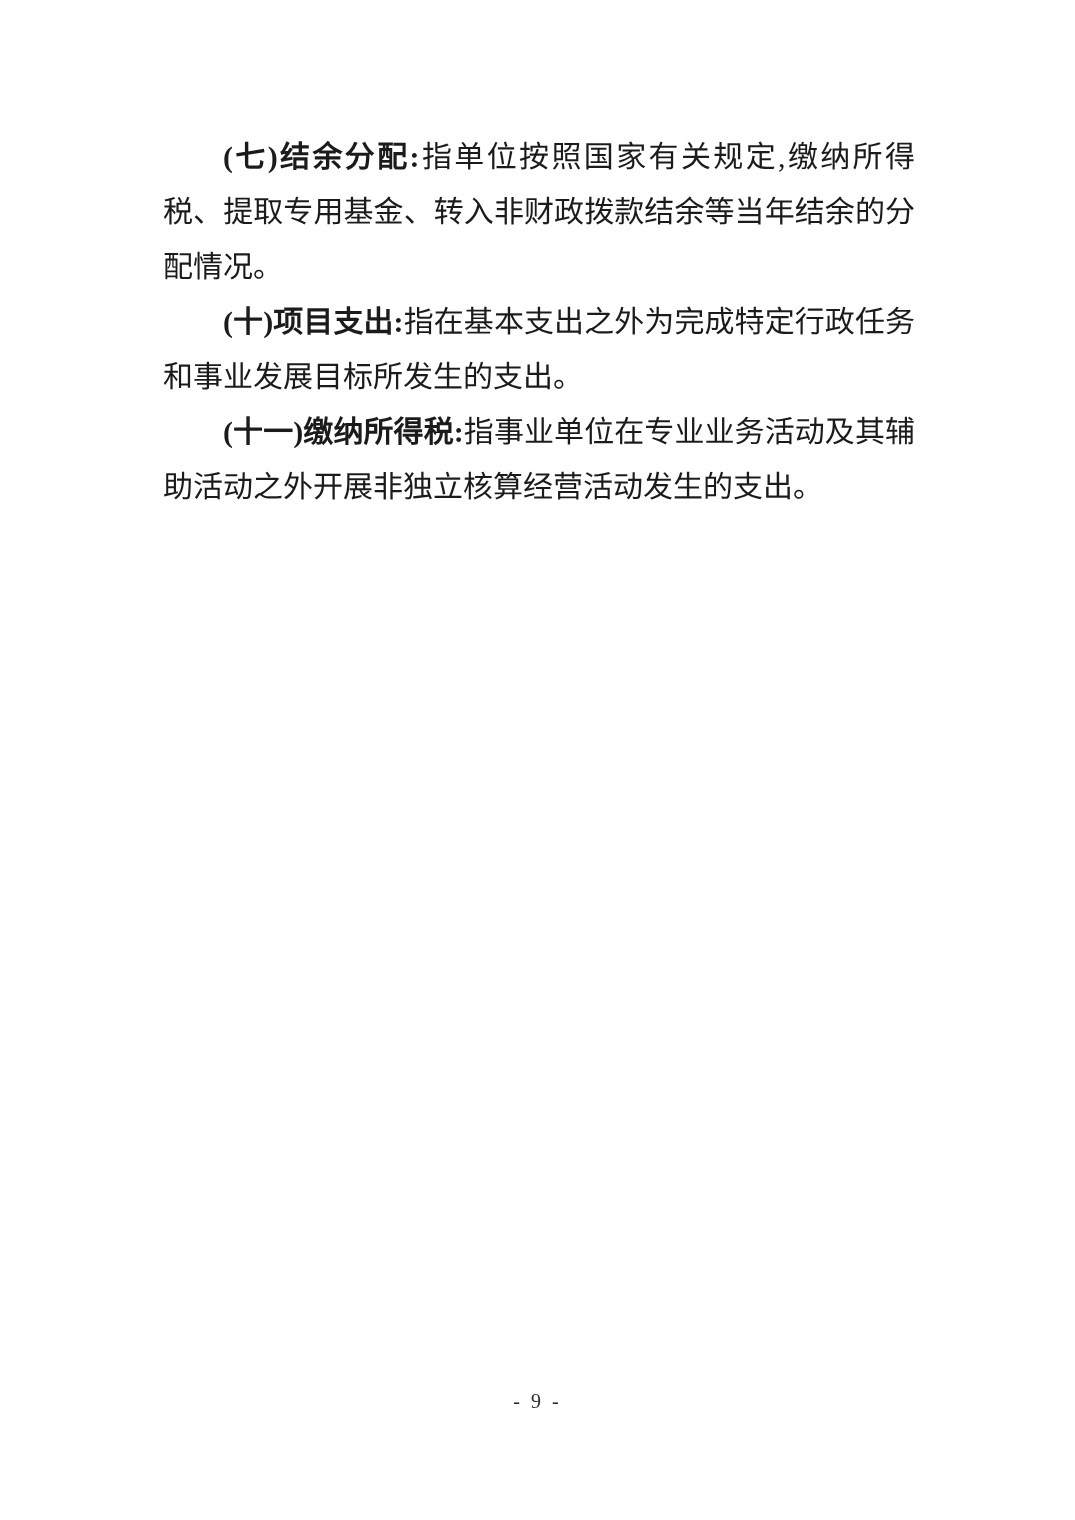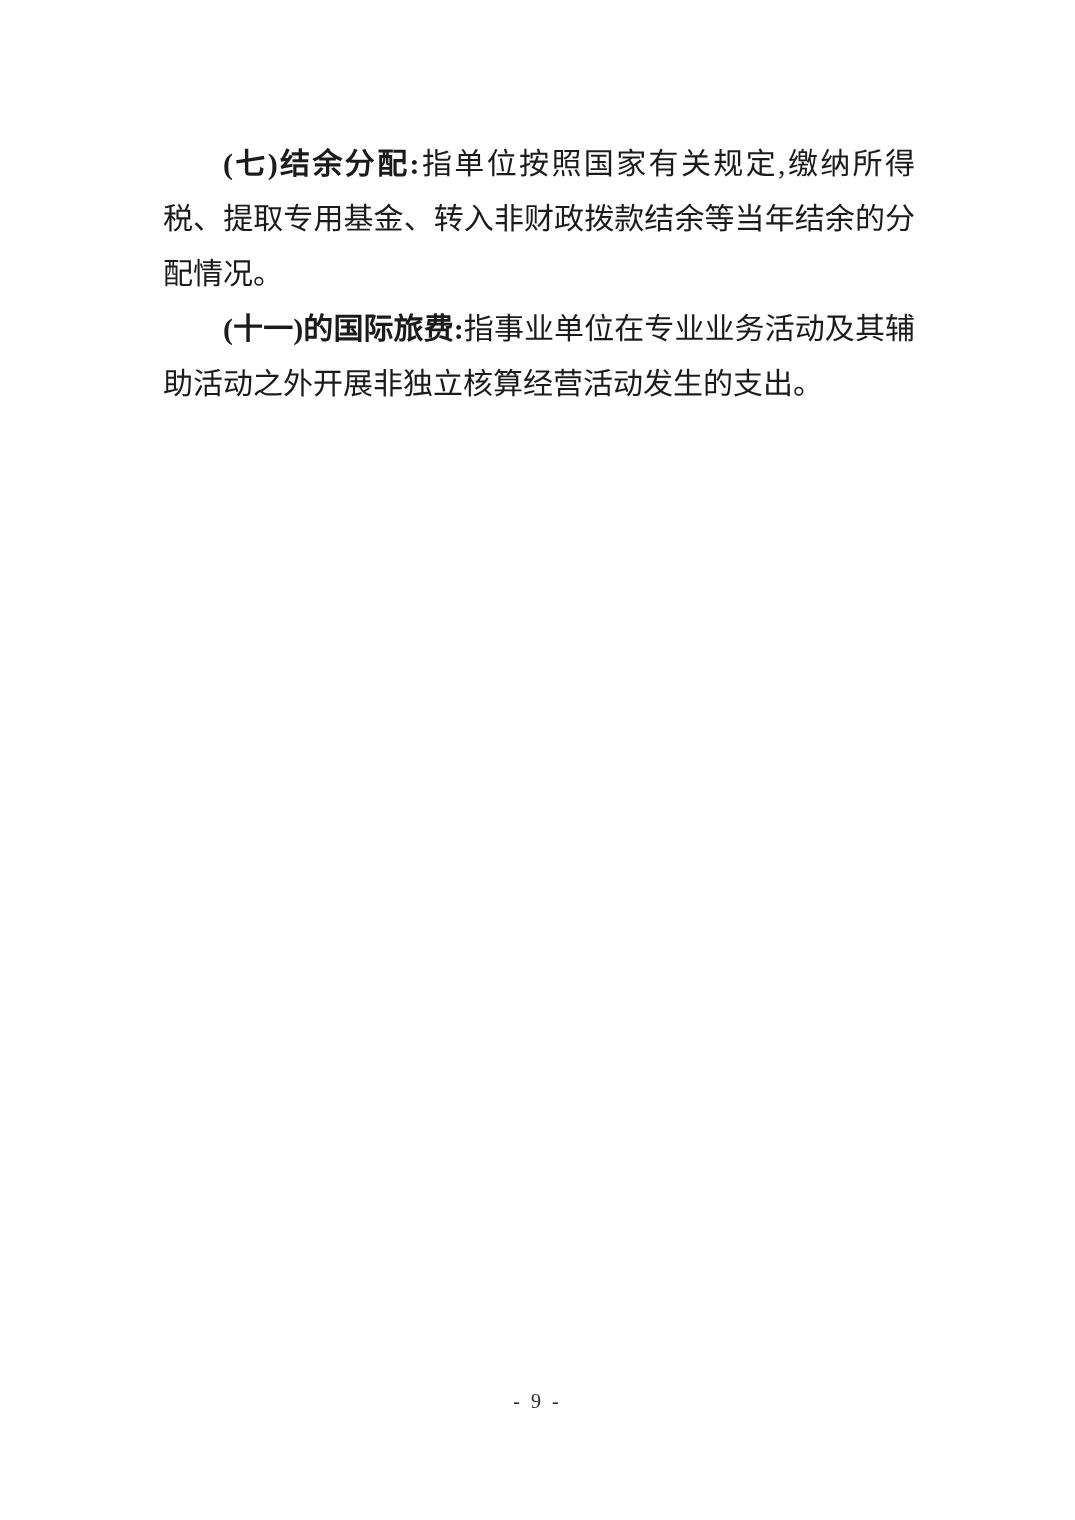--- a/index.html
+++ b/index.html
@@ -14,21 +14,21 @@
   }
   .page {
     position: relative;
     width: 1075px;
     height: 1520px;
     background: #ffffff;
   }
   .content {
     position: absolute;
     left: 163px;
-    top: 136px;
+    top: 129px;
     width: 752px;
     font-family: "Liberation Serif", "DejaVu Serif", serif;
     font-size: 30px;
     line-height: 55px;
     color: #1b1b1b;
     text-align: justify;
     text-justify: inter-ideograph;
   }
   .para {
     margin: 0;
@@ -49,18 +49,19 @@
     color: #2b2b2b;
     letter-spacing: 3px;
   }
 </style>
 </head>
 <body>
 
 <div class="page">
   <div class="content">
     <p class="para"><span class="head">(七)结余分配:</span><span class="body-text">指单位按照国家有关规定,缴纳所得税、提取专用基金、转入非财政拨款结余等当年结余的分配情况。</span></p>
-    <p class="para"><span class="head">(十一)的国际旅费:</span><span class="body-text">指事业单位在专业业务活动及其辅助活动之外开展非独立核算经营活动发生的支出。</span></p>
+    <p class="para"><span class="head">(十)项目支出:</span><span class="body-text">指在基本支出之外为完成特定行政任务和事业发展目标所发生的支出。</span></p>
+    <p class="para"><span class="head">(十一)缴纳所得税:</span><span class="body-text">指事业单位在专业业务活动及其辅助活动之外开展非独立核算经营活动发生的支出。</span></p>
   </div>
   <div class="footer">
     <span>- 9 -</span>
   </div>
 </div>
 
 </body></html>

